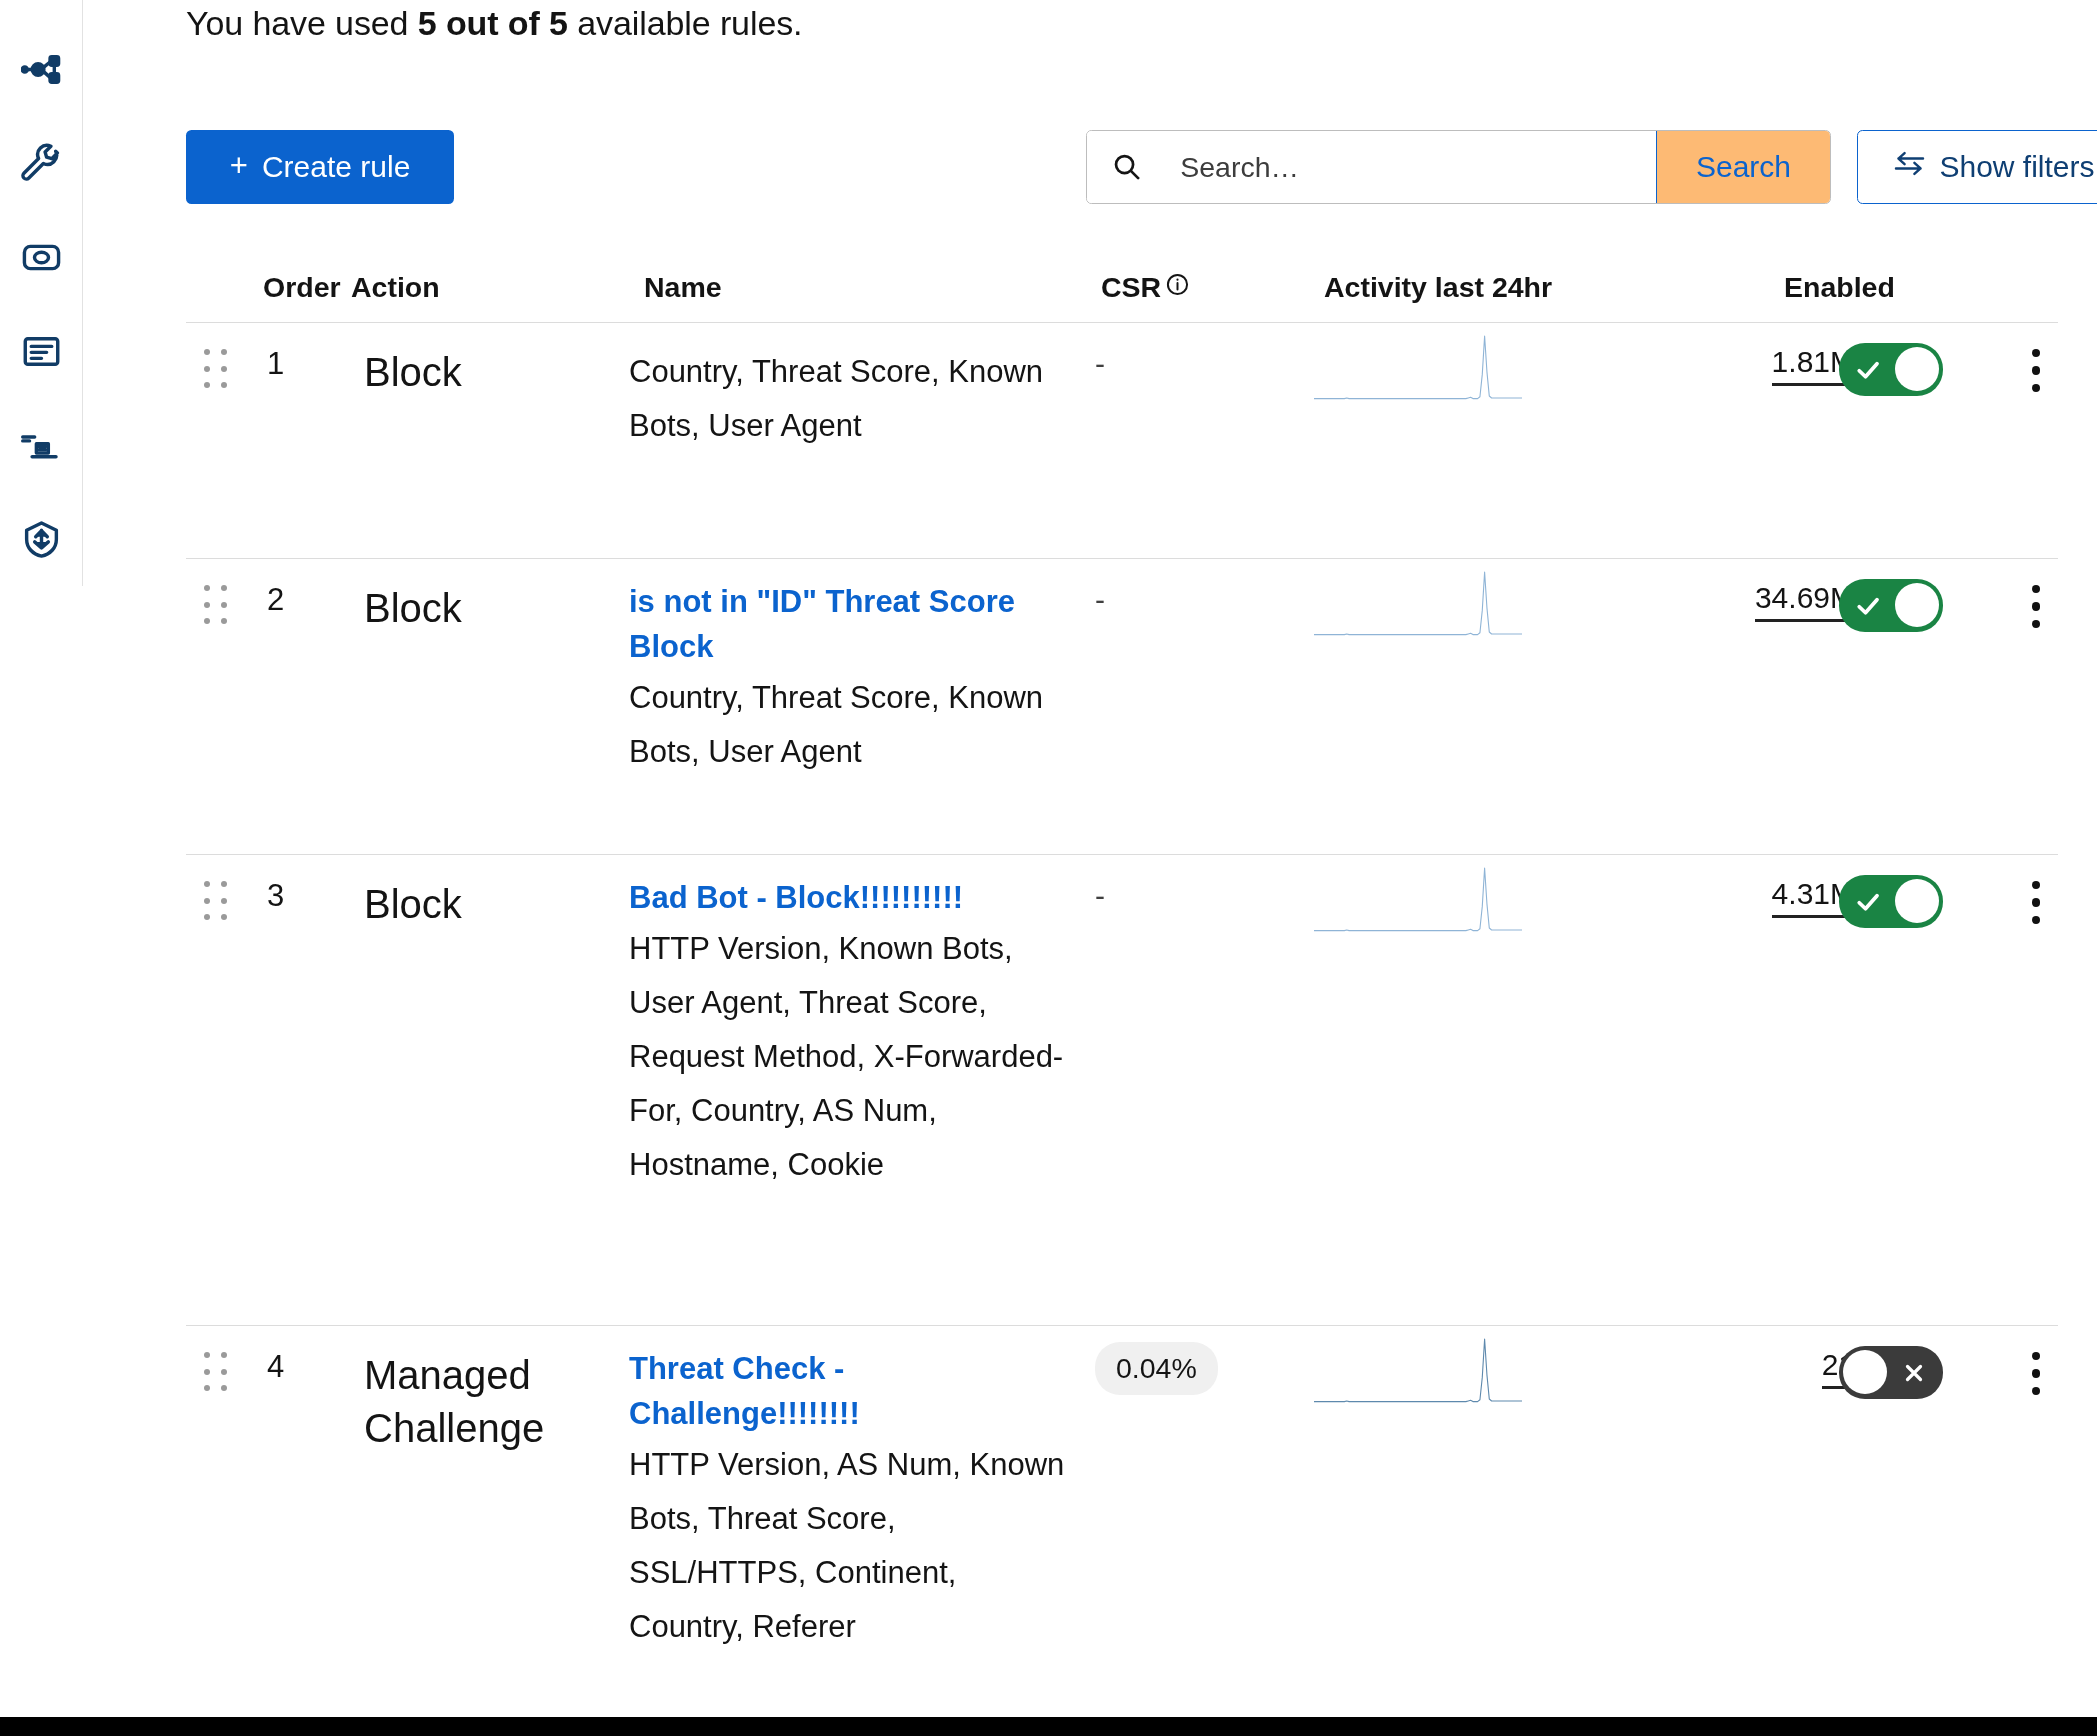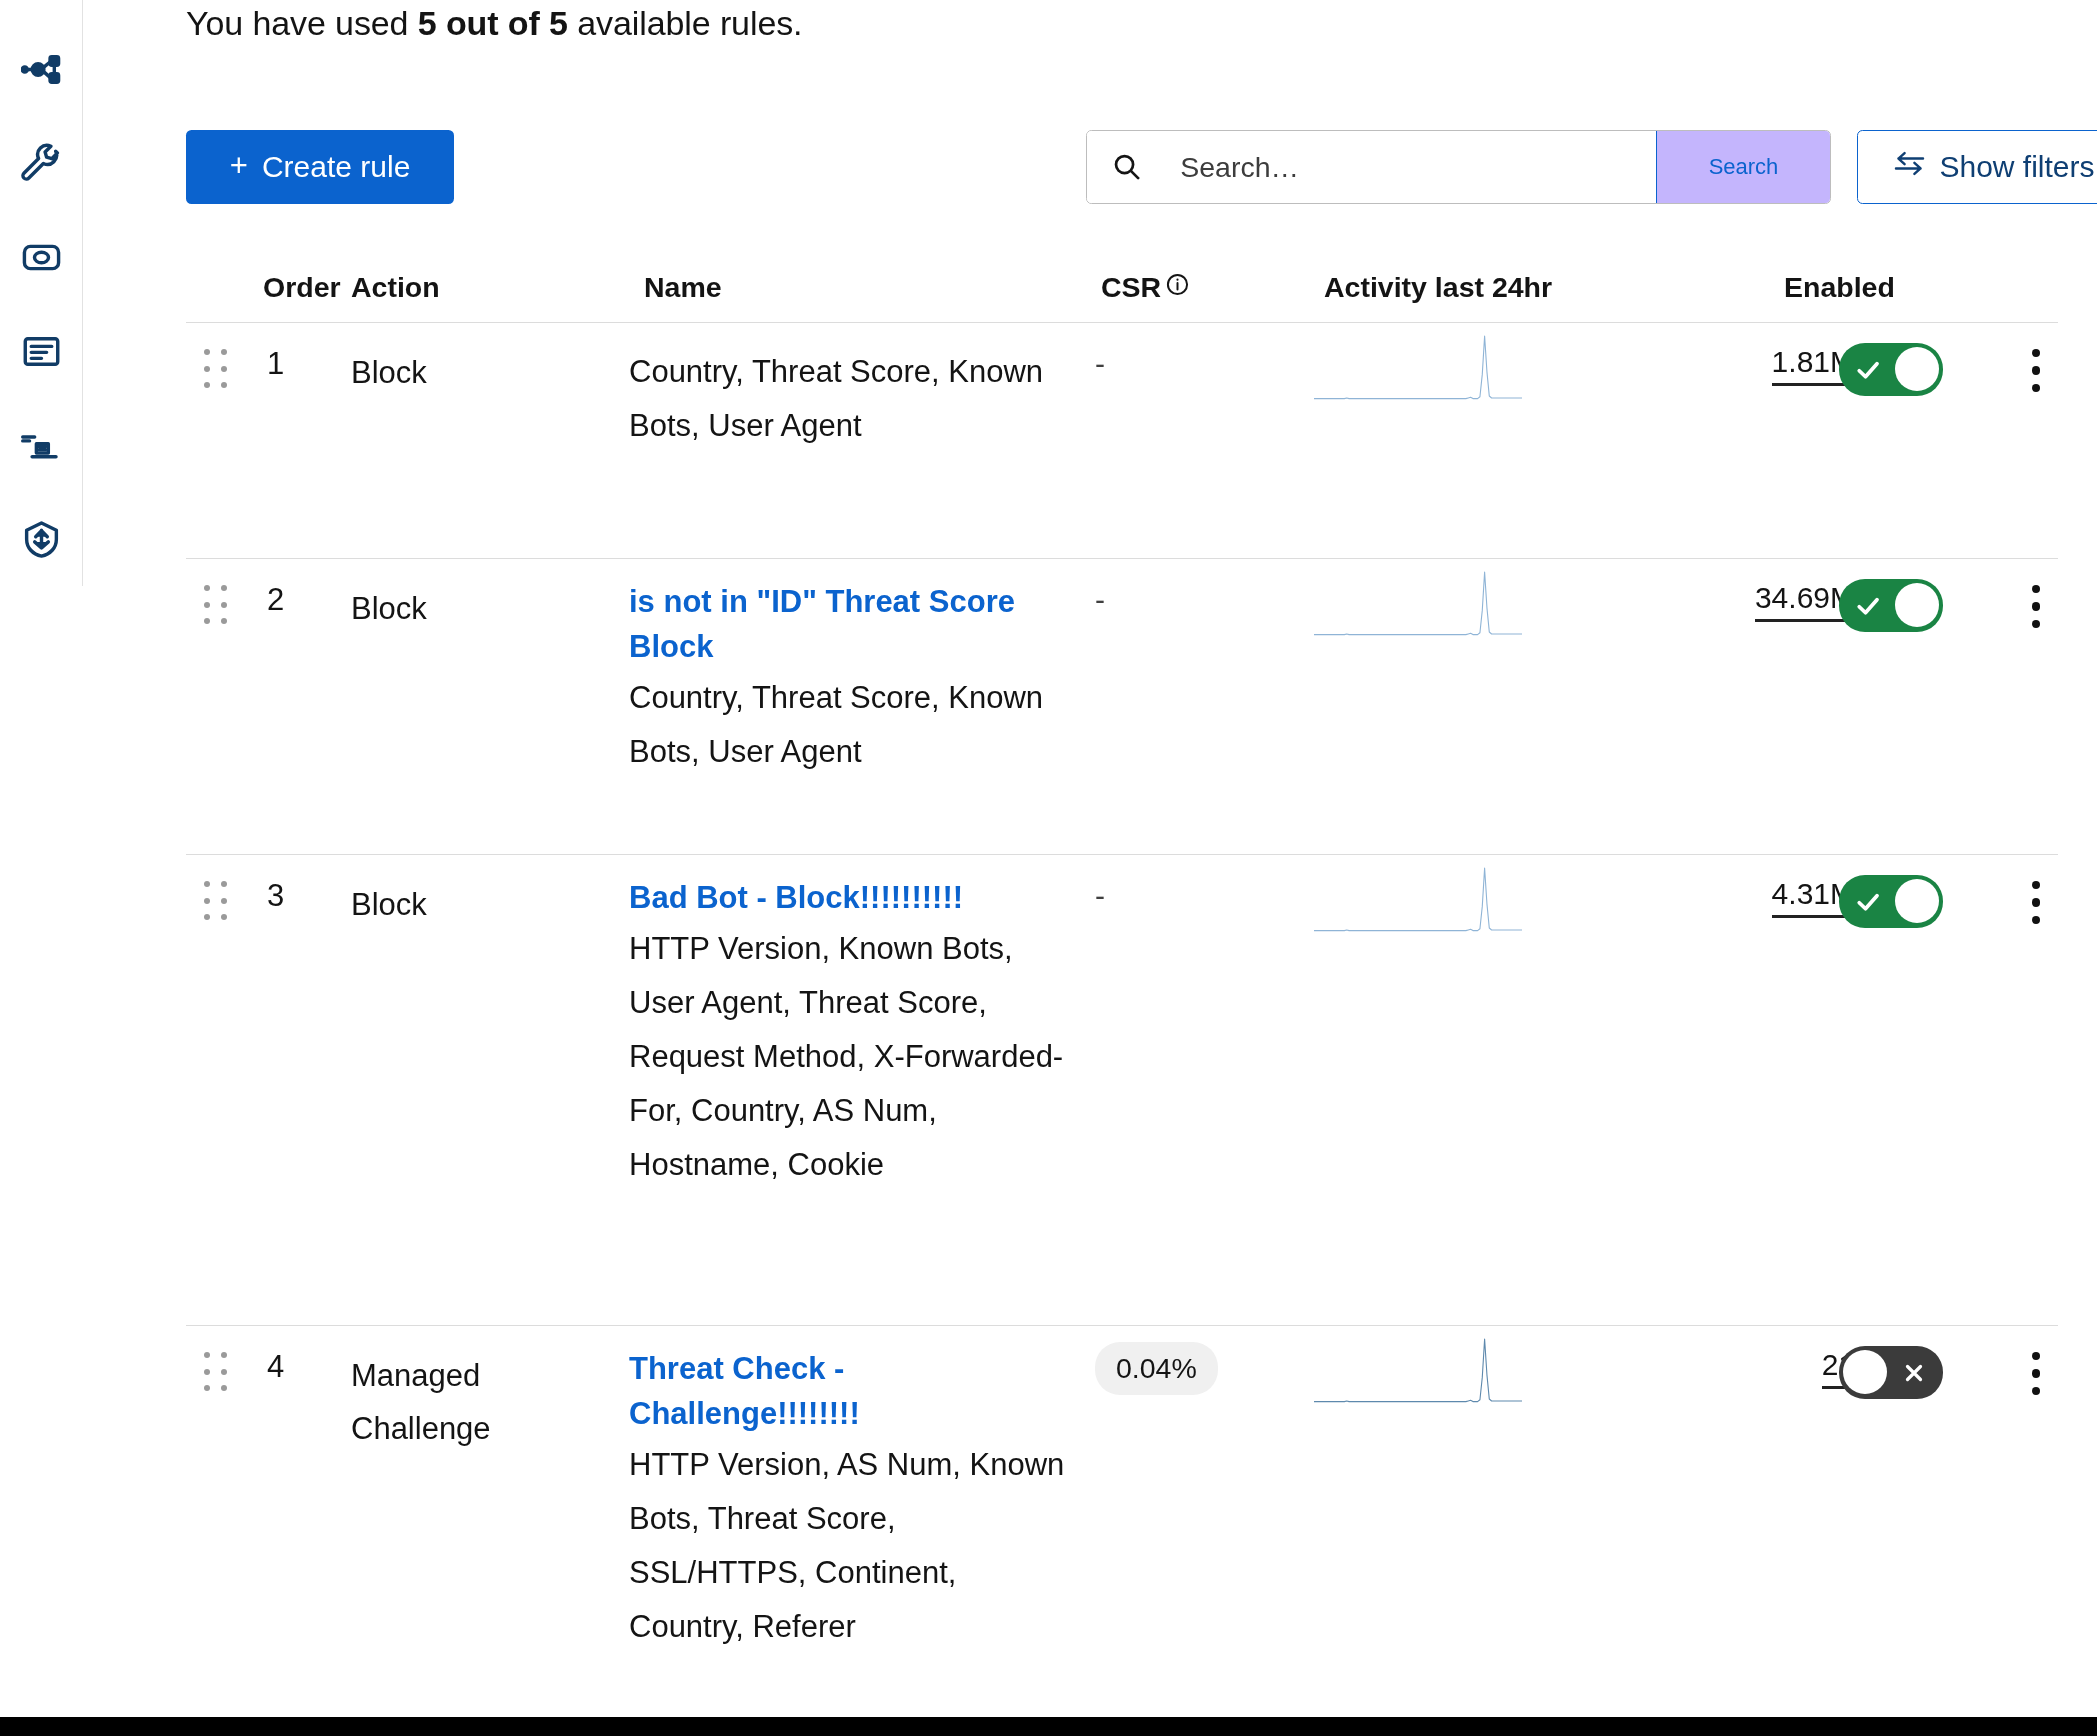--- a/index.html
+++ b/index.html
@@ -130,23 +130,23 @@
     width: 100%;
     height: 100%;
     margin-left: 24px;
   }
   .search-input::placeholder { color: #3d3d3d; opacity: 1; }
   .search-submit {
     flex: 0 0 auto;
     width: 174px;
     border: none;
     border-left: 1.6px solid #0b63ce;
-    background: #c4b5fd;
+    background: #fdba74;
     color: #0b63ce;
-    font-size: 22px;
+    font-size: 30px;
     font-family: "Liberation Sans", sans-serif;
     cursor: pointer;
   }
 
   .show-filters-btn {
     position: absolute;
     left: 1671px;
     top: 0;
     width: 274px;
     height: 74px;
@@ -218,23 +218,23 @@
     width: 6px; height: 6px;
     border-radius: 50%;
     background: #9a9a9a;
   }
 
   .c-order {
     left: 81px; top: 23px;
     font-size: 31px; color: #141414;
   }
   .c-action {
-    left: 165px; top: 23px;
+    left: 178px; top: 23px;
     width: 219px;
-    font-size: 31px; line-height: 53px; color: #141414;
+    font-size: 40px; line-height: 53px; color: #141414;
   }
   .c-name {
     left: 443px; top: 20px;
     width: 438px;
   }
   .rule-link {
     display: block;
     font-size: 31px;
     line-height: 45px;
     font-weight: 700;

